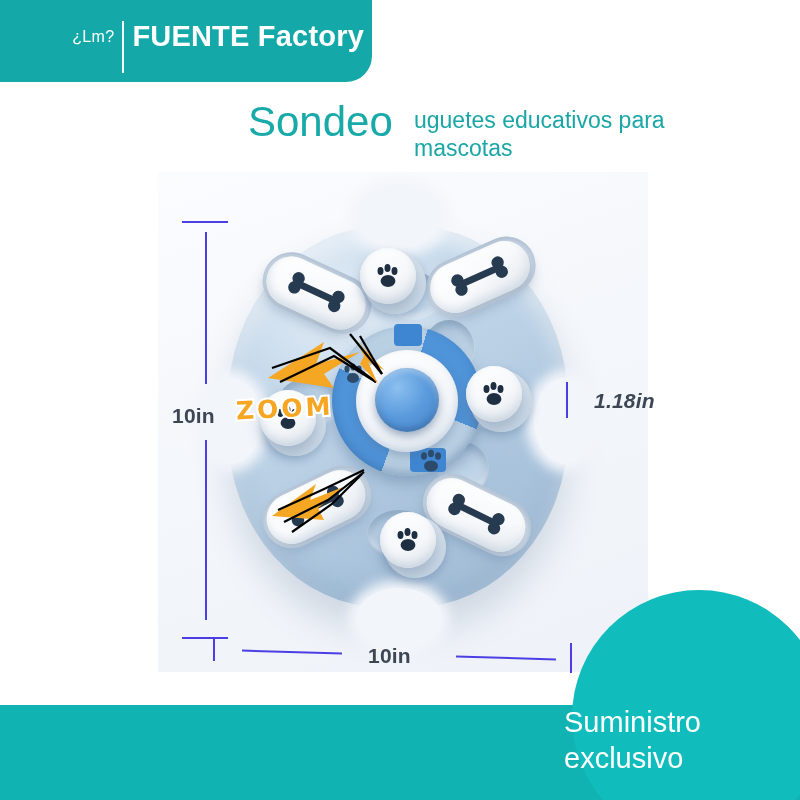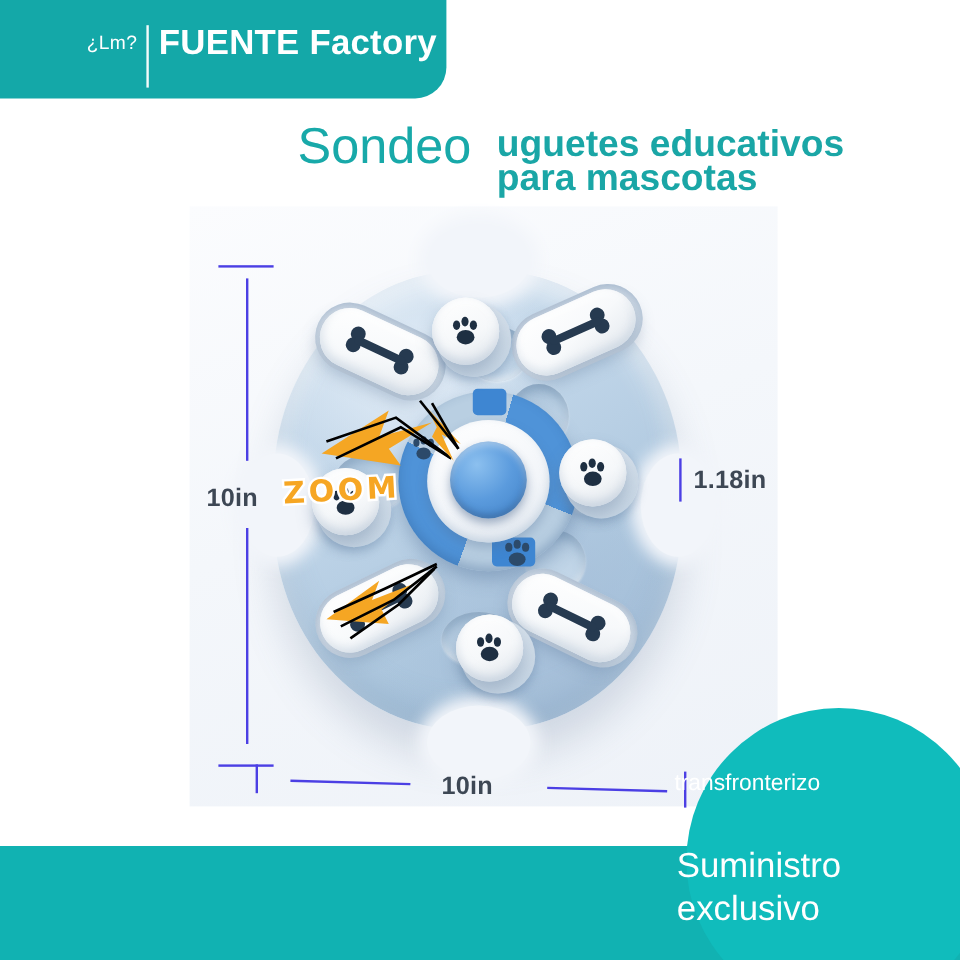--- a/index.html
+++ b/index.html
@@ -39,21 +39,21 @@
   
   .title-wrap{
     position:absolute;left:0;top:96px;width:724px;height:80px;z-index:5;
   }
   .title-main{
     position:absolute;left:248px;top:0;
     color:#18a9a9;font-size:42px;line-height:52px;white-space:nowrap;
   }
   .title-sub{
     position:absolute;left:414px;top:10px;width:350px;
-    color:#1aa6a6;font-size:31px;line-height:28px;font-weight:bold;
+    color:#1aa6a6;font-size:23px;line-height:28px;
   }
 
   
   .photo{
     position:absolute;left:158px;top:172px;width:490px;height:500px;
     background:linear-gradient(160deg,#fbfcfe 0%,#f4f7fb 45%,#eef2f8 100%);
     z-index:2;
   }
 
   
@@ -211,21 +211,21 @@
   <div class="photo"></div>
 
   <div class="dim-line dim-h" style="left:182px;top:221px;width:46px;"></div>
   <div class="dim-line dim-v" style="left:205px;top:232px;height:152px;"></div>
   <div class="dim-label" style="left:172px;top:404px;">10in</div>
   <div class="dim-line dim-v" style="left:205px;top:440px;height:180px;"></div>
   <div class="dim-line dim-h" style="left:182px;top:637px;width:46px;"></div>
   <div class="dim-line dim-v" style="left:213px;top:637px;height:24px;"></div>
 
   <div class="dim-line dim-v" style="left:566px;top:382px;height:36px;"></div>
-  <div class="dim-label" style="left:578px;top:389px;">1.18in</div>
+  <div class="dim-label" style="left:594px;top:389px;font-style:italic;">1.18in</div>
 
   <div class="dim-line dim-h" style="left:242px;top:651px;width:100px;transform:rotate(1.6deg);"></div>
   <div class="dim-label" style="left:368px;top:644px;">10in</div>
   <div class="dim-line dim-h" style="left:456px;top:657px;width:100px;transform:rotate(1.6deg);"></div>
   <div class="dim-line dim-v" style="left:570px;top:643px;height:30px;"></div>
 
   <div class="toy-wrap">
     <div class="toy">
 
       <div class="toy-body"></div>
@@ -364,19 +364,18 @@
     <polyline points="30,94 70,66 100,36" fill="none" stroke="#000" stroke-width="2.2"></polyline>
   </svg>
 
   <div class="zoom-badge">
     <span>ZOOM</span>
   </div>
 
   <div class="corner-square"></div>
   <div class="bottom-band"></div>
   <div class="circle-badge"></div>
-  <div class="badge-top-text">transfronterizo</div>
   <div class="badge-main-text">
     <div>Suministro</div>
     <div>exclusivo</div>
   </div>
 
 </div>
 
 </body></html>

